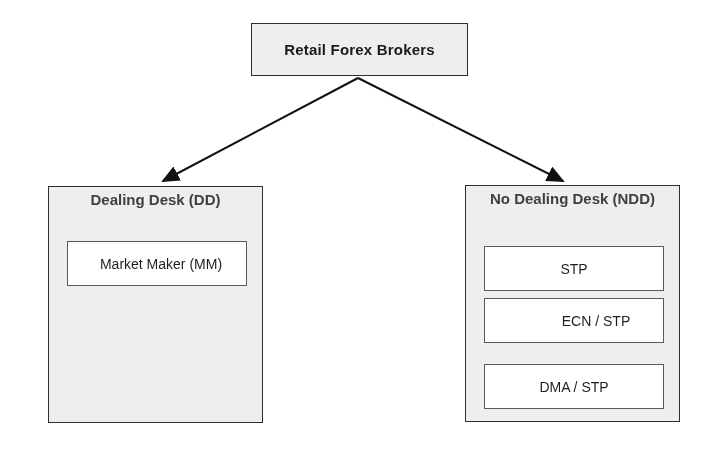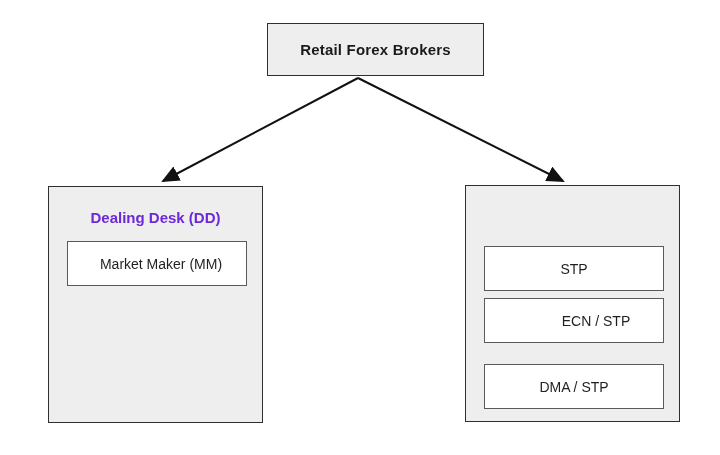--- a/index.html
+++ b/index.html
@@ -30,40 +30,39 @@
     border: 1.5px solid var(--box-border, #2f2f2f);
   }
   .root-box {
     left: 251px;
     top: 23px;
     width: 217px;
     height: 53px;
     display: flex;
     align-items: center;
     justify-content: center;
-    margin-left: 16px;
   }
   .root-label {
     font-weight: bold;
     font-size: 15px;
     color: #1a1a1a;
     letter-spacing: 0.2px;
   }
   .group-box {
     width: 215px;
     height: 237px;
   }
   .group-box.left  { left: 48px;  top: 186px; }
   .group-box.right { left: 465px; top: 185px; }
   .group-title {
-    margin-top: 22px;
+    margin-top: 4px;
     text-align: center;
     font-weight: bold;
     font-size: 15px;
-    color: #6d28d9;
+    color: #404040;
   }
   .inner-box {
     position: absolute;
     box-sizing: border-box;
     left: 18px;
     width: 180px;
     height: 45px;
     background: var(--inner-fill, #ffffff);
     border: 1.5px solid var(--inner-border, #5a5a5a);
     display: flex;
@@ -97,20 +96,21 @@
   </div>
 
   <div class="box group-box left">
     <div class="group-title">Dealing Desk (DD)</div>
     <div class="inner-box slot-0">
       <span>Market Maker (MM)</span>
     </div>
   </div>
 
   <div class="box group-box right">
+    <div class="group-title">No Dealing Desk (NDD)</div>
     <div class="inner-box slot-0">
       <span>STP</span>
     </div>
     <div class="inner-box slot-1">
       <span>ECN / STP</span>
     </div>
     <div class="inner-box slot-2">
       <span>DMA / STP</span>
     </div>
   </div>

